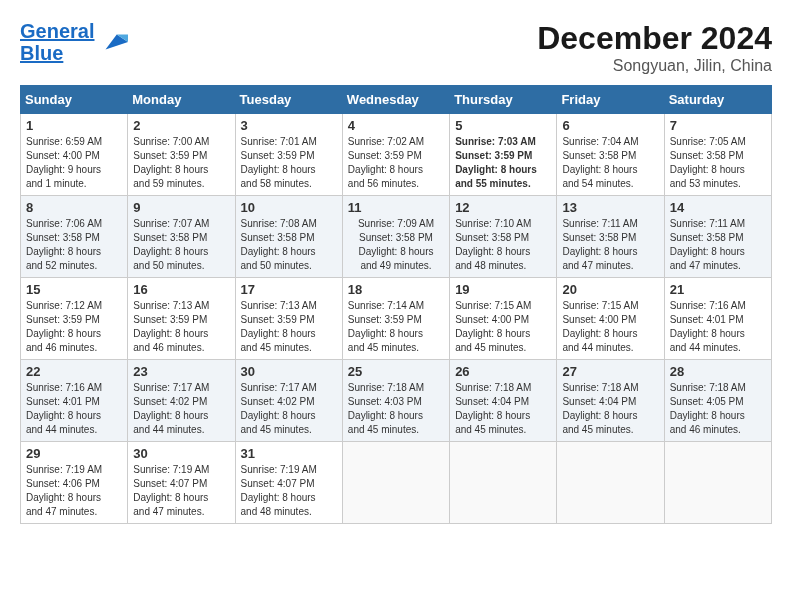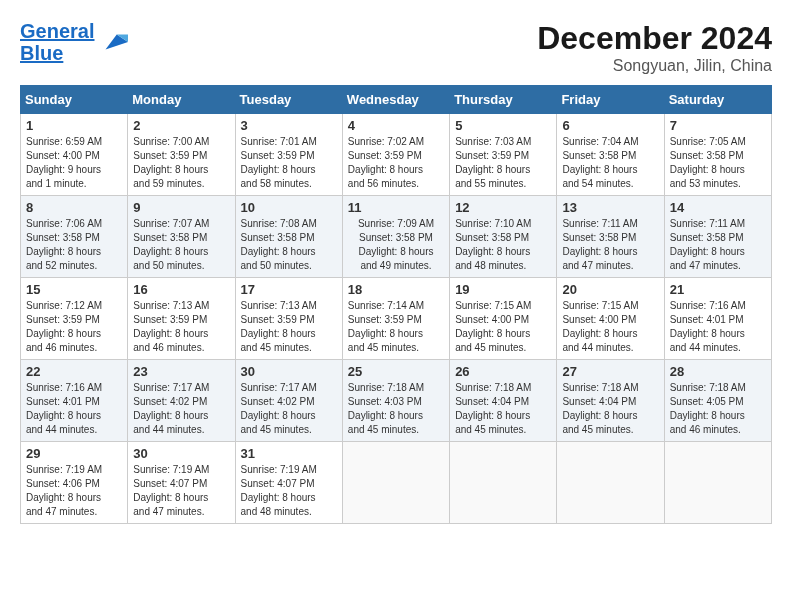--- a/index.html
+++ b/index.html
@@ -143,21 +143,21 @@
         </td>
         <td>
           <span class="day-num">4</span>
           <div class="day-info" style="white-space: pre-line;">Sunrise: 7:02 AM
 Sunset: 3:59 PM
 Daylight: 8 hours
 and 56 minutes.</div>
         </td>
         <td>
           <span class="day-num">5</span>
-          <div class="day-info" style="white-space: pre-line;">Sunrise: 7:03 AM
+          <div class="day-info" style="white-space: pre-line; font-weight: bold;">Sunrise: 7:03 AM
 Sunset: 3:59 PM
 Daylight: 8 hours
 and 55 minutes.</div>
         </td>
         <td>
           <span class="day-num">6</span>
           <div class="day-info" style="white-space: pre-line;">Sunrise: 7:04 AM
 Sunset: 3:58 PM
 Daylight: 8 hours
 and 54 minutes.</div>

